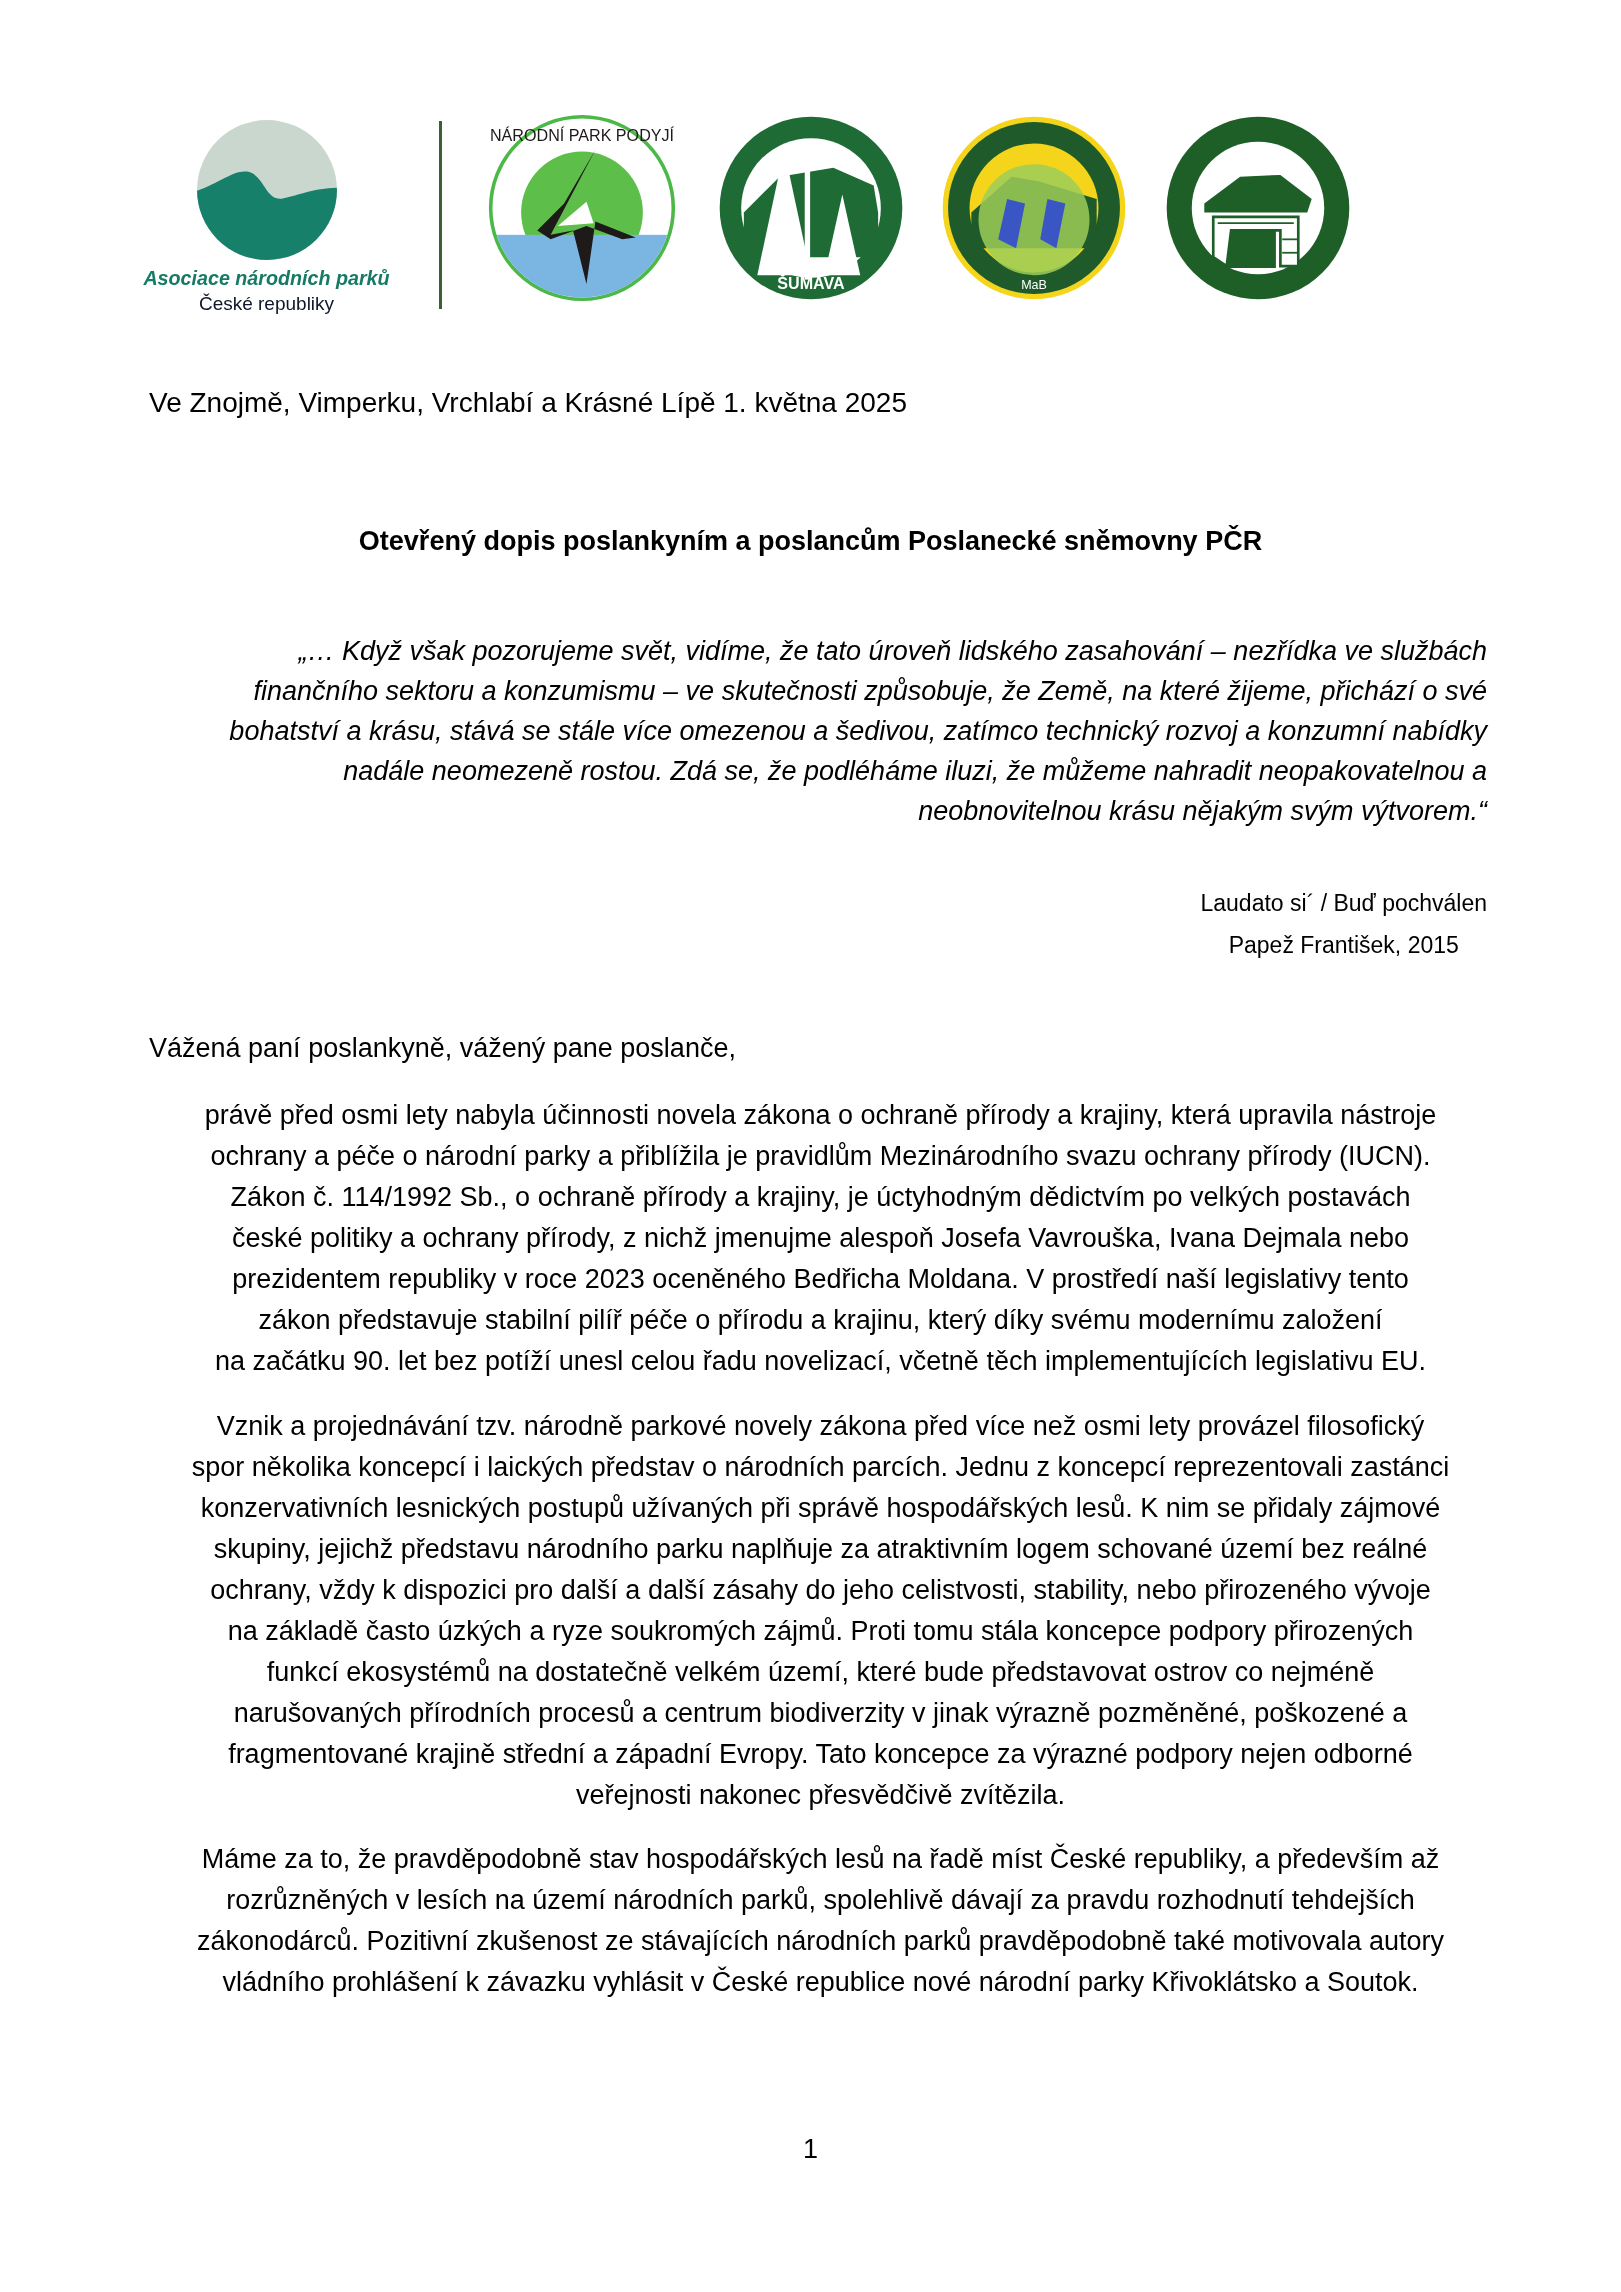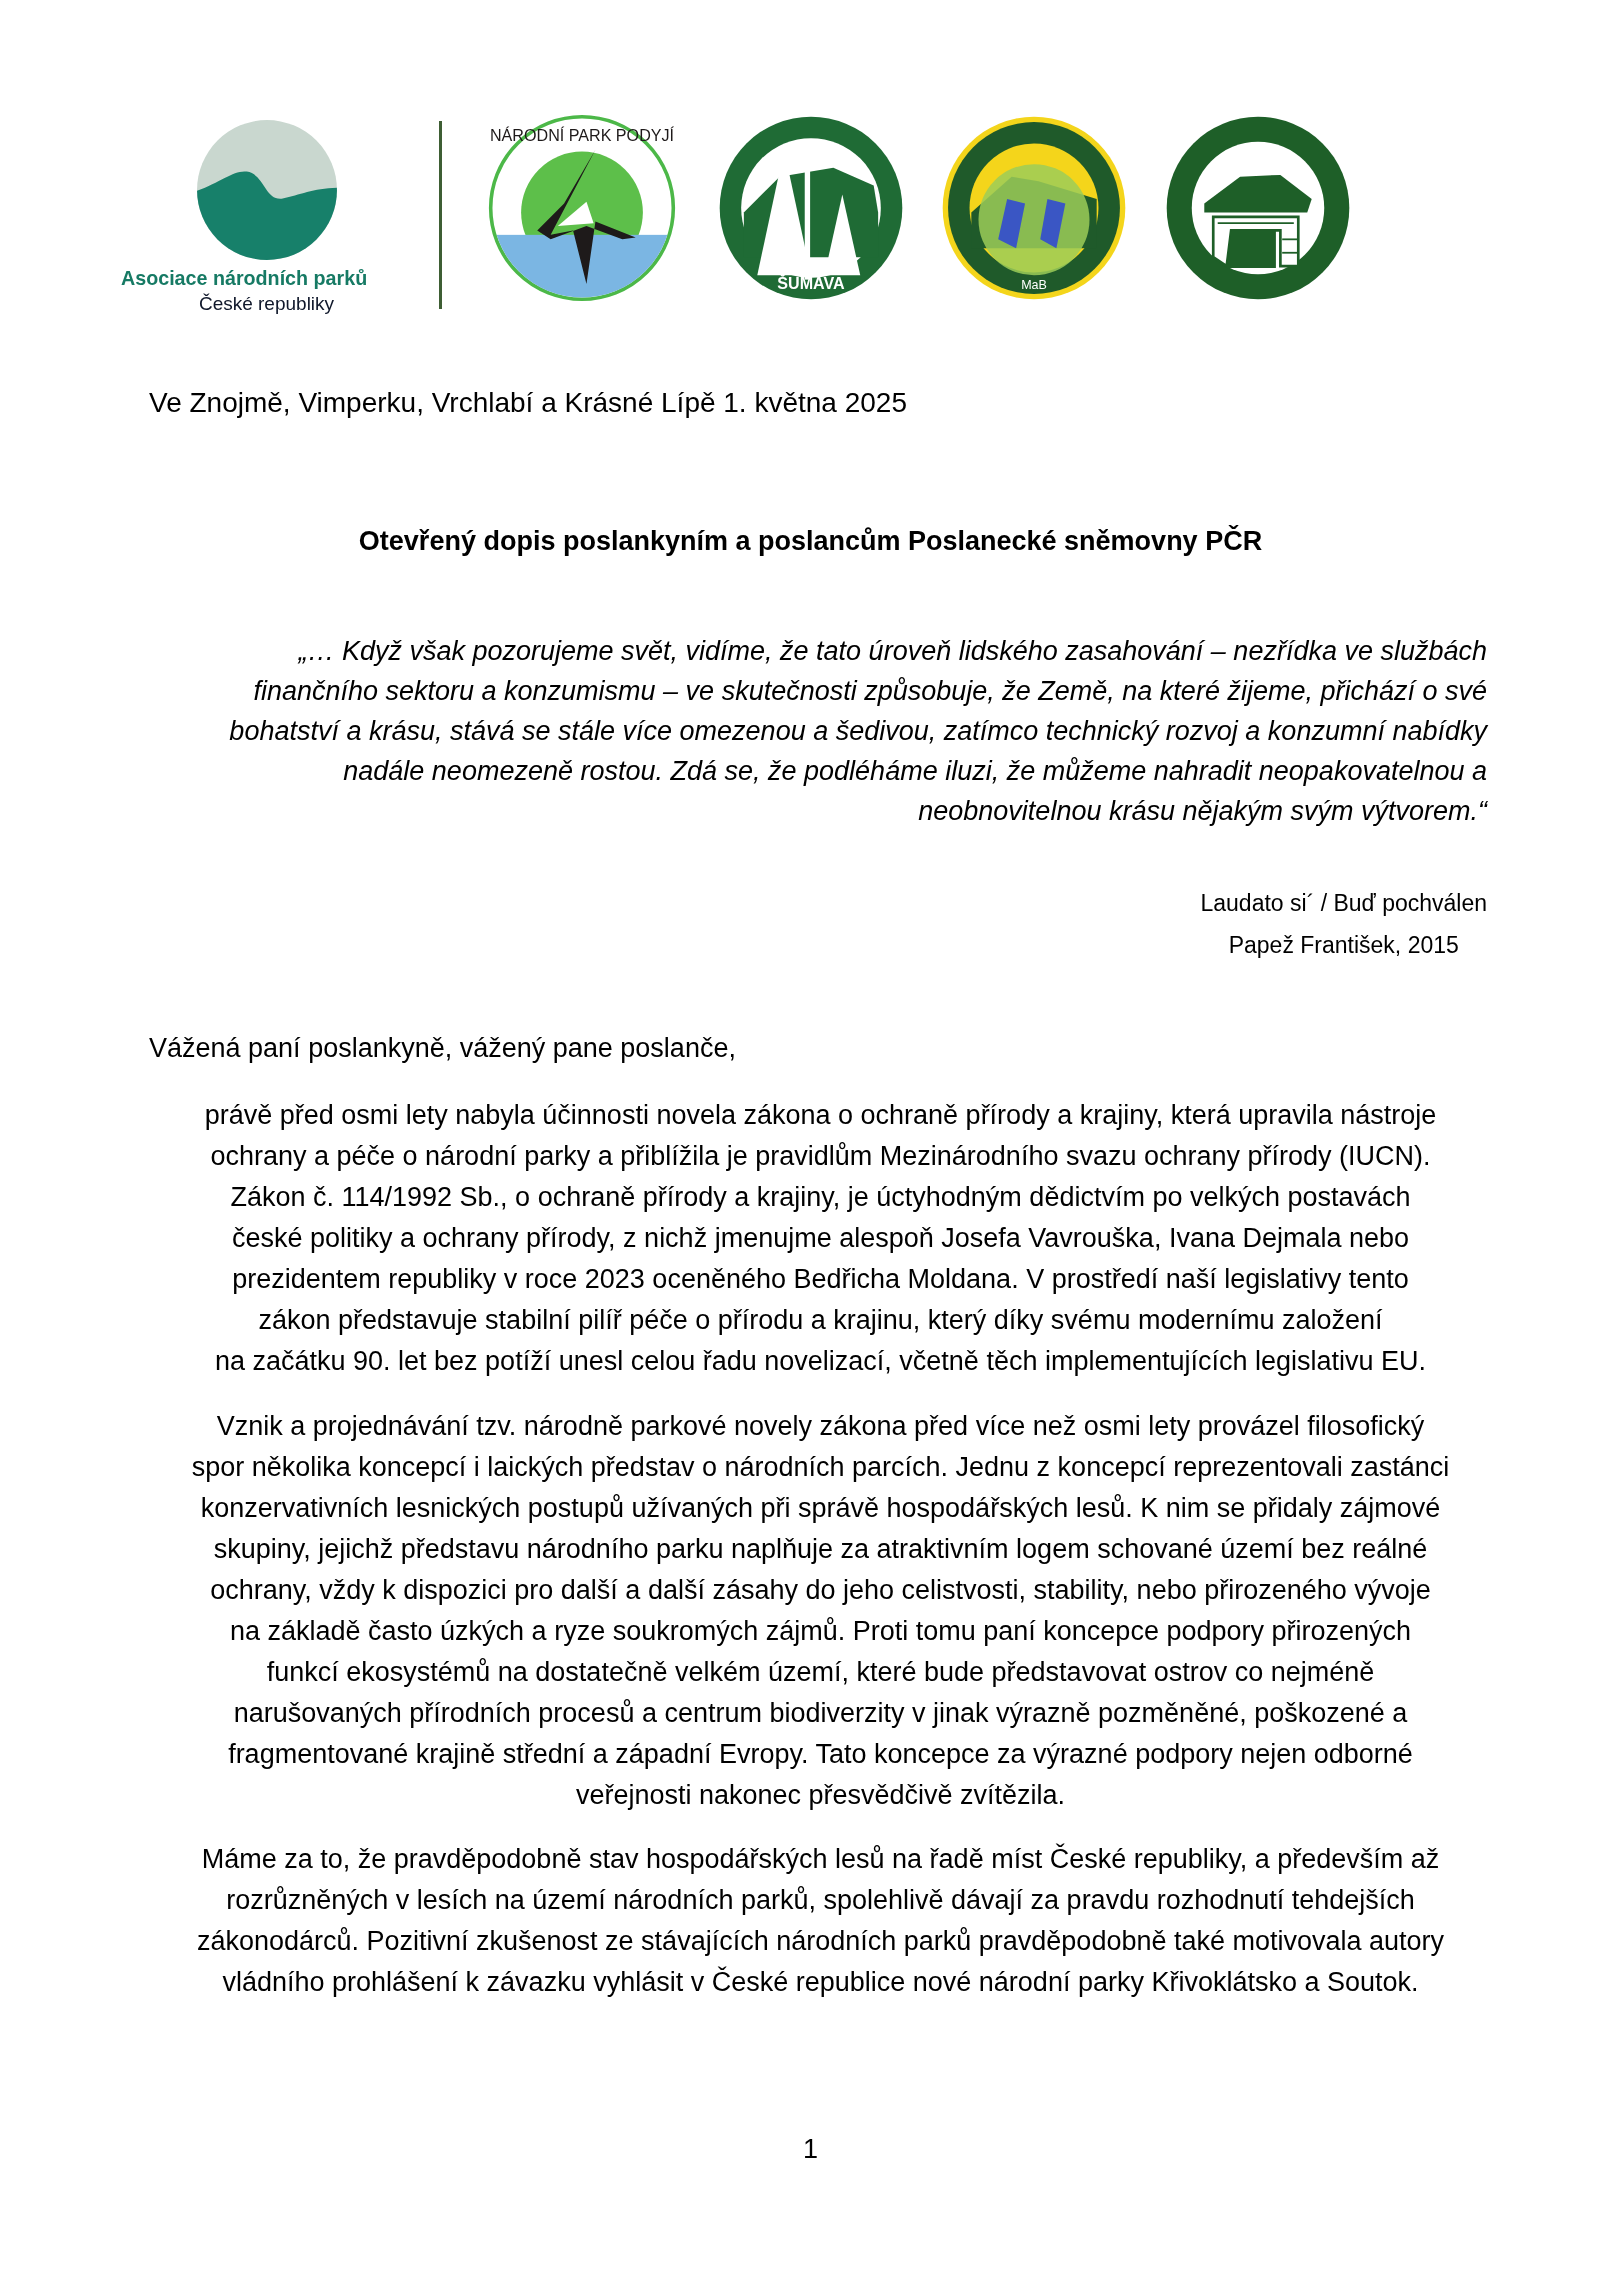--- a/index.html
+++ b/index.html
@@ -3,21 +3,21 @@
   <meta charset="utf-8">
   <style>
     html, body { margin: 0; padding: 0; background: #ffffff; }
     body { width: 1621px; height: 2293px; position: relative; overflow: hidden; font-family: "Liberation Sans", sans-serif; color: #000; }
     .page { position: absolute; left: 0; top: 0; width: 1621px; height: 2293px; background: #fff; }
 
     
     .logo-bar { position: absolute; left: 121px; top: 94px; width: 1397px; height: 242px; }
     .assoc { position: absolute; left: 0; top: 0; width: 291px; height: 242px; }
     .assoc svg { position: absolute; left: 72px; top: 22.4px; }
-    .assoc-line1 { position: absolute; left: 0; width: 291px; top: 173px; font-weight: bold; color: #167a64; font-size: 19.7px; }
+    .assoc-line1 { position: absolute; left: 0; width: 291px; top: 173px; text-align: center; font-weight: bold; color: #167a64; font-size: 19.7px; font-style: italic; }
     .assoc-line2 { position: absolute; left: 0; width: 291px; top: 199px; text-align: center; color: #0f172a; font-size: 19px; }
     .divider { position: absolute; left: 318px; top: 27px; width: 2.7px; height: 188px; background: #3e5e34; }
     .logo { position: absolute; }
     .logo svg { display: block; }
 
     .dateline { position: absolute; left: 149px; top: 387px; font-size: 28px; }
     .title { position: absolute; left: 0; width: 1621px; top: 518px; text-align: center; font-size: 27px; font-weight: bold; margin-top: 8px; }
 
     .quote { position: absolute; right: 134px; top: 631px; width: 1343px; text-align: right; font-style: italic; font-size: 27px; line-height: 40px; }
     .quote div { white-space: nowrap; }
@@ -140,21 +140,21 @@
     <div>zákon představuje stabilní pilíř péče o přírodu a krajinu, který díky svému modernímu založení</div>
     <div>na začátku 90. let bez potíží unesl celou řadu novelizací, včetně těch implementujících legislativu EU.</div>
   </div>
 
   <div class="para p2">
     <div>Vznik a projednávání tzv. národně parkové novely zákona před více než osmi lety provázel filosofický</div>
     <div>spor několika koncepcí i laických představ o národních parcích. Jednu z koncepcí reprezentovali zastánci</div>
     <div>konzervativních lesnických postupů užívaných při správě hospodářských lesů. K nim se přidaly zájmové</div>
     <div>skupiny, jejichž představu národního parku naplňuje za atraktivním logem schované území bez reálné</div>
     <div>ochrany, vždy k dispozici pro další a další zásahy do jeho celistvosti, stability, nebo přirozeného vývoje</div>
-    <div>na základě často úzkých a ryze soukromých zájmů. Proti tomu paní koncepce podpory přirozených</div>
+    <div>na základě často úzkých a ryze soukromých zájmů. Proti tomu stála koncepce podpory přirozených</div>
     <div>funkcí ekosystémů na dostatečně velkém území, které bude představovat ostrov co nejméně</div>
     <div>narušovaných přírodních procesů a centrum biodiverzity v jinak výrazně pozměněné, poškozené a</div>
     <div>fragmentované krajině střední a západní Evropy. Tato koncepce za výrazné podpory nejen odborné</div>
     <div>veřejnosti nakonec přesvědčivě zvítězila.</div>
   </div>
 
   <div class="para p3">
     <div>Máme za to, že pravděpodobně stav hospodářských lesů na řadě míst České republiky, a především až</div>
     <div>rozrůzněných v lesích na území národních parků, spolehlivě dávají za pravdu rozhodnutí tehdejších</div>
     <div>zákonodárců. Pozitivní zkušenost ze stávajících národních parků pravděpodobně také motivovala autory</div>

